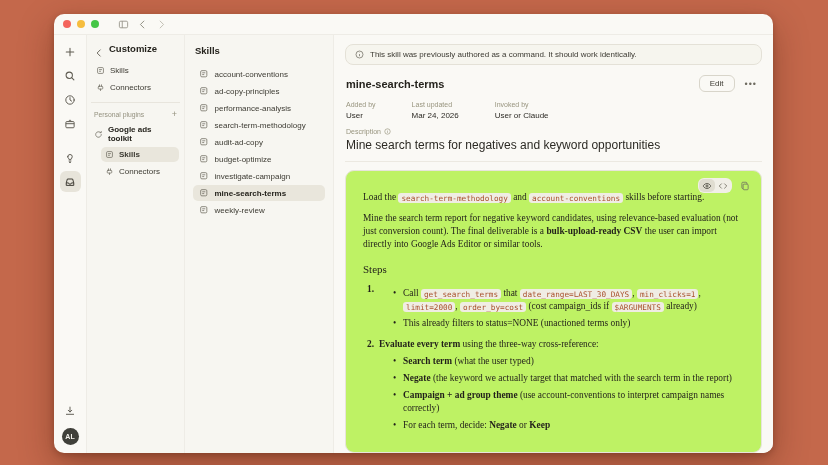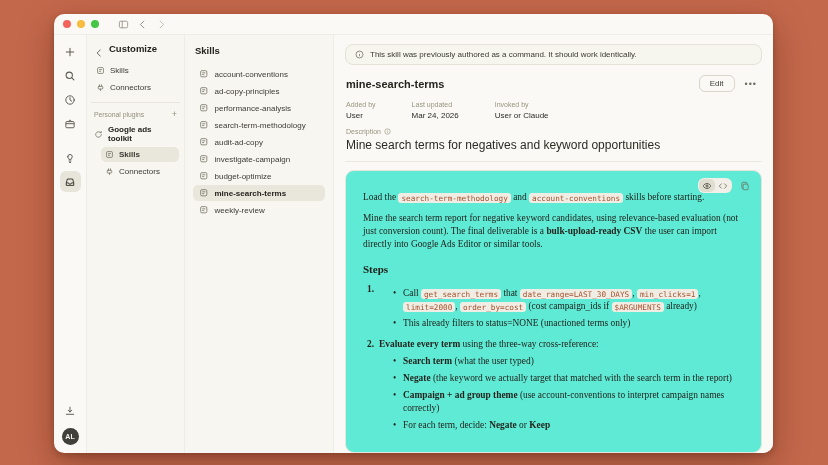--- a/index.html
+++ b/index.html
@@ -69,32 +69,32 @@
   .edit-btn { border:1px solid #d8d5ca; background:#faf9f5; border-radius:6px; font-size:8px; color:#3c3a32; padding:3px 10px; font-family:inherit; }
   .more-btn { border:none; background:none; color:#6e6b60; font-size:9px; letter-spacing:1px; padding:2px 4px; margin-left:6px; }
   .meta-row { display:flex; gap:36px; margin:9px 1px 0; }
   .meta-label { font-size:7px; color:#98957f; margin-bottom:3px; }
   .meta-value { font-size:8px; color:#2c2a24; }
   .desc-label { display:flex; align-items:center; gap:3px; font-size:7px; color:#98957f; margin:8px 1px 3px; }
   .desc-label svg { width:7px; height:7px; }
   .desc-text { font-size:12px; color:#2c2a24; margin:0 1px; }
   .detail-divider { border-top:1px solid #ecw; border-top:1px solid #ece9e1; margin:9px 0 8px; }
   
-  .doc-card { flex:1; border:1px solid #e7e4db; background:#5eead4; border-radius:9px; position:relative; padding:14px 17px 10px; overflow:hidden; min-height:0; }
+  .doc-card { flex:1; border:1px solid #e7e4db; background:#bef264; border-radius:9px; position:relative; padding:14px 17px 10px; overflow:hidden; min-height:0; }
   .doc-toolbar { position:absolute; top:7px; right:9px; display:flex; align-items:center; gap:5px; }
   .seg { display:flex; background:#f1efe7; border-radius:6px; padding:1px; }
   .seg-btn { width:16px; height:13px; border-radius:5px; display:flex; align-items:center; justify-content:center; color:#6e6b60; }
   .seg-btn.active { background:#e0ddd1; color:#3a382f; }
   .seg-btn svg { width:10px; height:10px; }
   .copy-btn { width:15px; height:15px; display:flex; align-items:center; justify-content:center; color:#6e6b60; }
   .copy-btn svg { width:10px; height:10px; }
   
   .doc { font-family:"Liberation Serif","DejaVu Serif",serif; font-size:9.4px; line-height:1.38; color:#211f1a; margin-top:6px; }
   .doc p { margin:0 0 8px; }
-  .doc h2 { font-size:11px; font-weight:700; margin:11px 0 6px; }
+  .doc h2 { font-size:11px; font-weight:400; margin:11px 0 6px; }
   .doc .oli { display:flex; margin:0 0 4px; }
   .doc .oli > .marker { flex:0 0 16px; text-align:right; padding-right:5px; font-weight:700; }
   .doc .oli > .oli-body { flex:1; }
   .doc .bullets { margin:4px 0 2px; }
   .doc .bli { display:flex; margin:0 0 4px; padding-left:14px; }
   .doc .bli > .dot { flex:0 0 10px; }
   .doc b { font-weight:700; }
   .doc code {
     font-family:"DejaVu Sans Mono","Liberation Mono",monospace;
     font-size:7.7px; background:#f0ede4; color:#a8512e;
@@ -308,30 +308,30 @@
             </span>
             <span>audit-ad-copy</span>
           </div>
           <div class="skill-row">
             <span style="display: inline-flex;">
               <svg viewBox="0 0 16 16" fill="none" stroke="currentColor" stroke-width="1.3" stroke-linejoin="round">
                 <rect x="2.8" y="2.8" width="10.4" height="10.4" rx="2"></rect>
                 <path d="M5.4 6.4h5.2M5.4 9.4h3.4"></path>
               </svg>
             </span>
+            <span>budget-optimize</span>
+          </div>
+          <div class="skill-row">
+            <span style="display: inline-flex;">
+              <svg viewBox="0 0 16 16" fill="none" stroke="currentColor" stroke-width="1.3" stroke-linejoin="round">
+                <rect x="2.8" y="2.8" width="10.4" height="10.4" rx="2"></rect>
+                <path d="M5.4 6.4h5.2M5.4 9.4h3.4"></path>
+              </svg>
+            </span>
             <span>investigate-campaign</span>
-          </div>
-          <div class="skill-row">
-            <span style="display: inline-flex;">
-              <svg viewBox="0 0 16 16" fill="none" stroke="currentColor" stroke-width="1.3" stroke-linejoin="round">
-                <rect x="2.8" y="2.8" width="10.4" height="10.4" rx="2"></rect>
-                <path d="M5.4 6.4h5.2M5.4 9.4h3.4"></path>
-              </svg>
-            </span>
-            <span>budget-optimize</span>
           </div>
           <div class="skill-row selected">
             <span style="display: inline-flex;">
               <svg viewBox="0 0 16 16" fill="none" stroke="currentColor" stroke-width="1.3" stroke-linejoin="round">
                 <rect x="2.8" y="2.8" width="10.4" height="10.4" rx="2"></rect>
                 <path d="M5.4 6.4h5.2M5.4 9.4h3.4"></path>
               </svg>
             </span>
             <span>mine-search-terms</span>
           </div>

